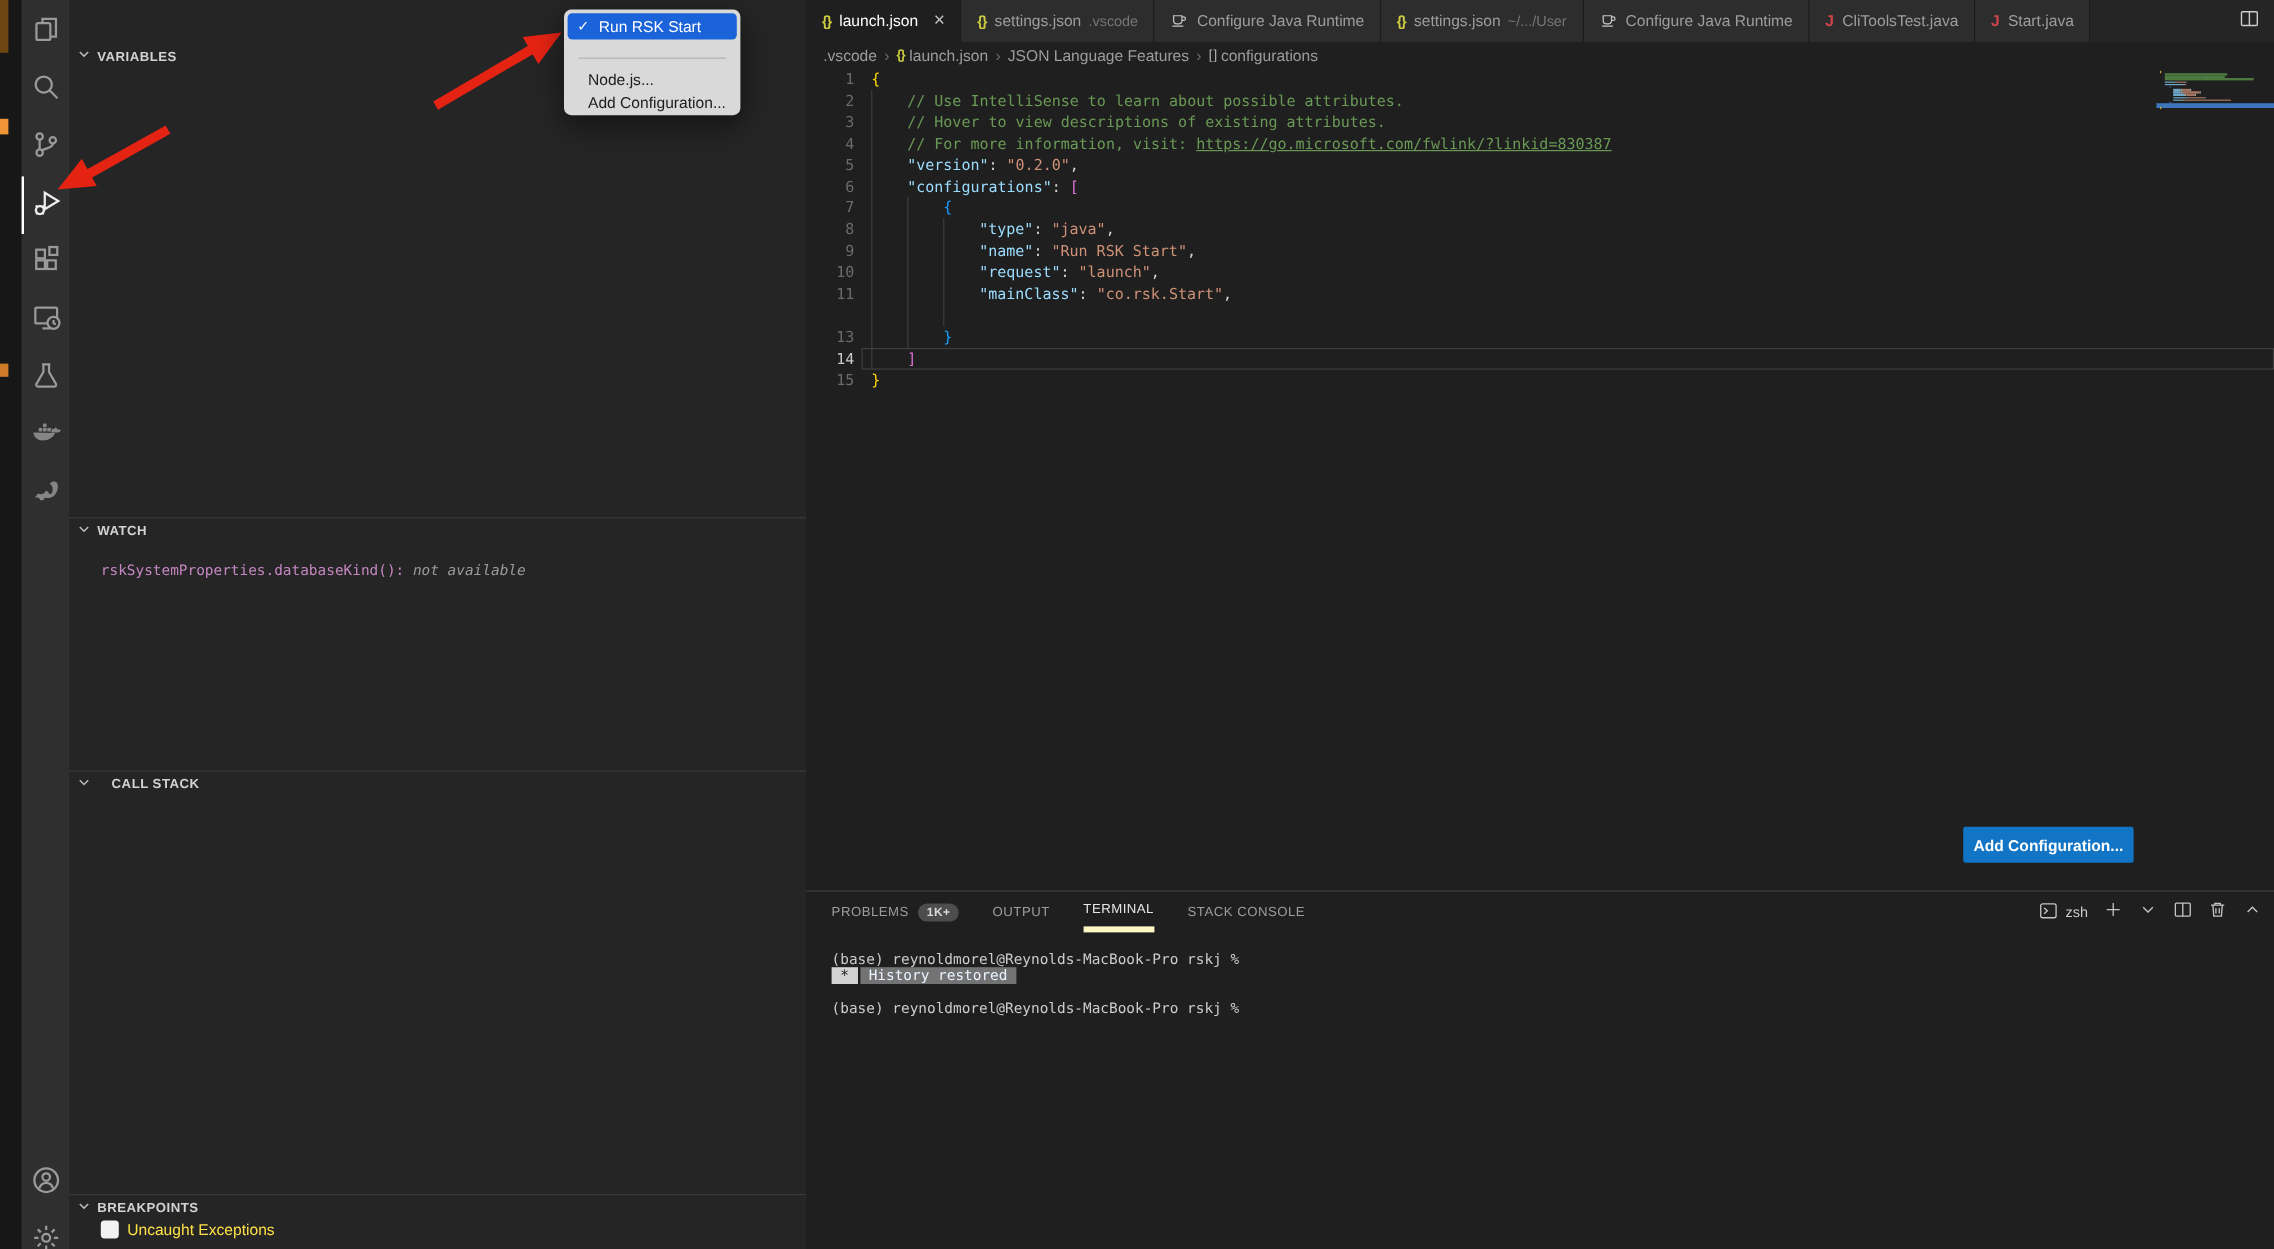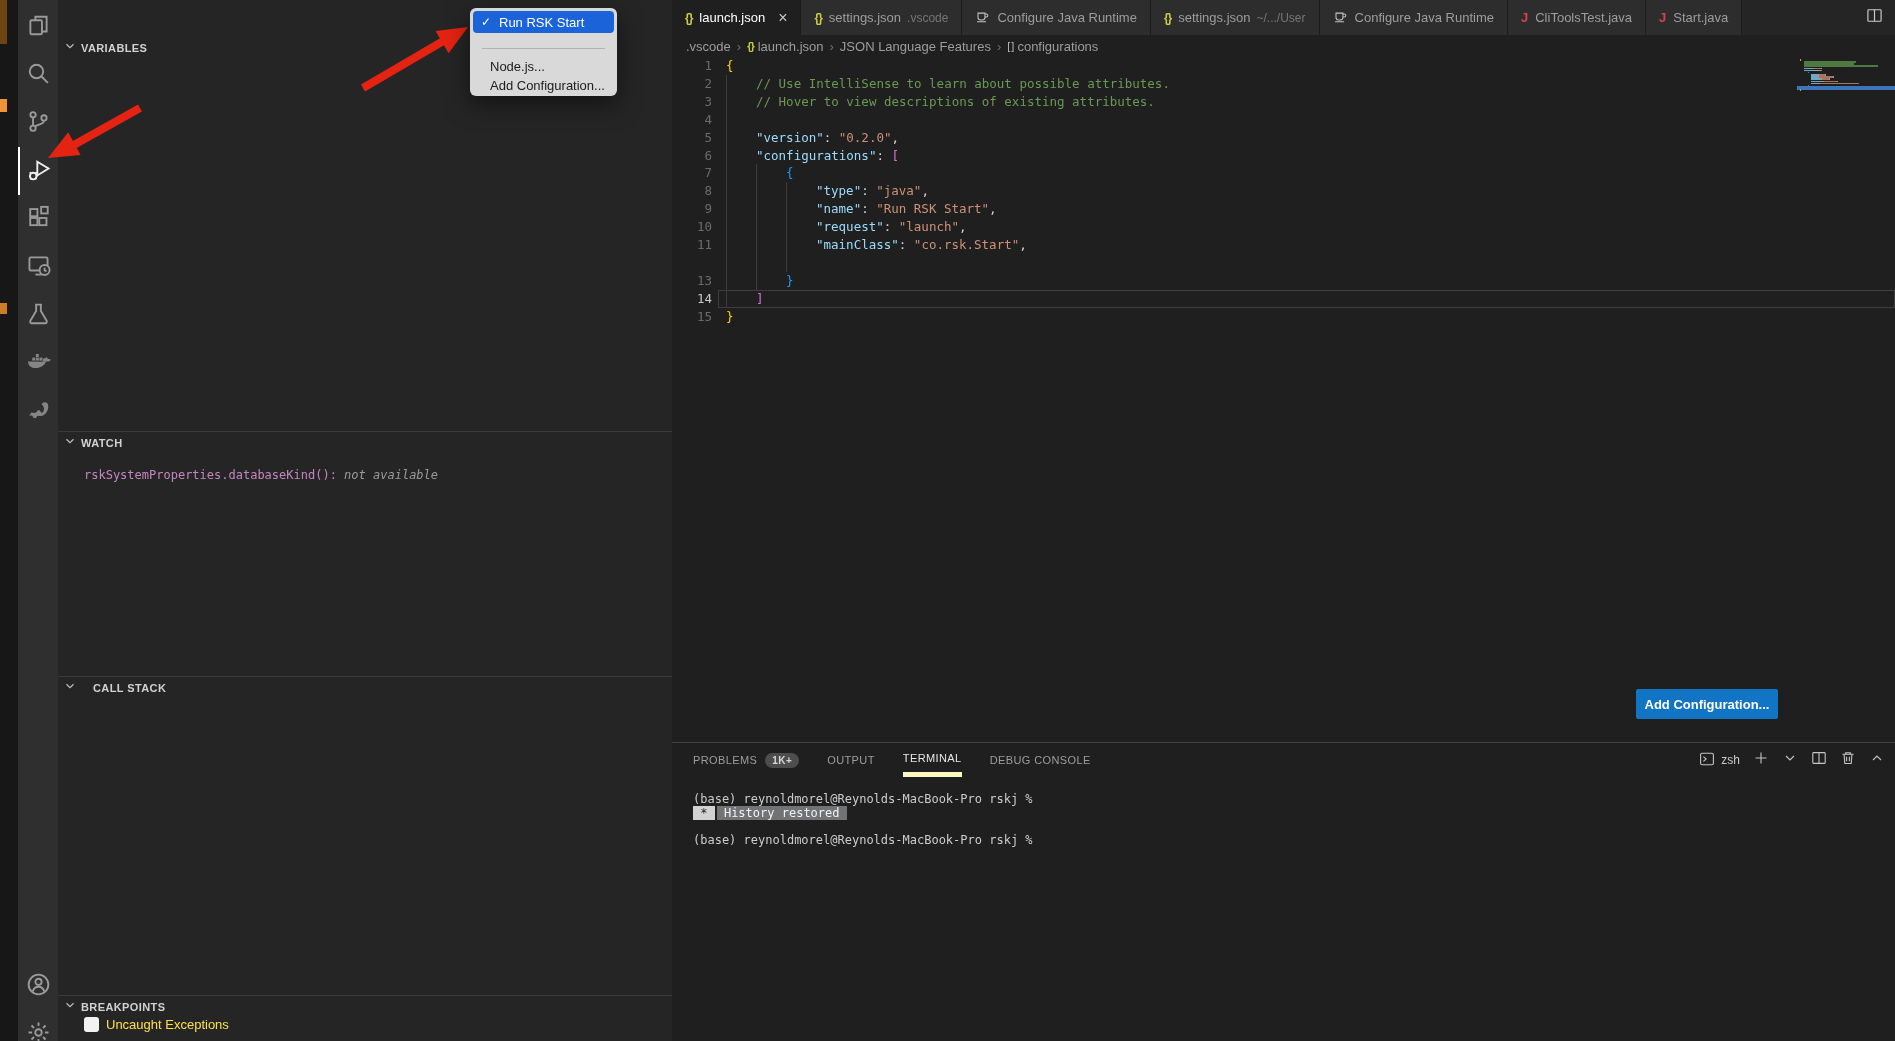--- a/index.html
+++ b/index.html
@@ -214,21 +214,21 @@
       <span class="section-chevron" id="chev2"><svg viewBox="0 0 16 16">
             <path d="M4 6l4 4 4-4"></path>
           </svg></span>
       <span class="section-label">WATCH</span>
     </div>
     <div class="watch-line mono">
       <span class="watch-expr">rskSystemProperties.databaseKind():</span>
       <span class="watch-val" id="watchVal"> not available</span>
     </div>
 
-    <div class="section-row" style="top:676px;gap:16px;">
+    <div class="section-row" style="top:642px;gap:16px;">
       <span class="section-chevron" id="chev3"><svg viewBox="0 0 16 16">
             <path d="M4 6l4 4 4-4"></path>
           </svg></span>
       <span class="section-label">CALL STACK</span>
     </div>
 
     <div class="section-row" style="top:995px;">
       <span class="section-chevron" id="chev4"><svg viewBox="0 0 16 16">
             <path d="M4 6l4 4 4-4"></path>
           </svg></span>
@@ -380,20 +380,21 @@
         <div class="code-line" style="top: 17.9px;">
           <span class="gutter-num">2</span>
           <span class="code-text" style="padding-left: 30px;"><span class="c-cmt">// Use IntelliSense to learn about possible attributes.</span></span>
         </div>
         <div class="code-line" style="top: 35.8px;">
           <span class="gutter-num">3</span>
           <span class="code-text" style="padding-left: 30px;"><span class="c-cmt">// Hover to view descriptions of existing attributes.</span></span>
         </div>
         <div class="code-line" style="top: 53.7px;">
           <span class="gutter-num">4</span>
+          <span class="code-text" style="padding-left: 30px;"><span class="c-cmt">// For more information, visit: </span><span class="c-cmt c-link">https://go.microsoft.com/fwlink/?linkid=830387</span></span>
         </div>
         <div class="code-line" style="top: 71.6px;">
           <span class="gutter-num">5</span>
           <span class="code-text" style="padding-left: 30px;"><span class="c-key">"version"</span><span class="c-pun">: </span><span class="c-str">"0.2.0"</span><span class="c-pun">,</span></span>
         </div>
         <div class="code-line" style="top: 89.5px;">
           <span class="gutter-num">6</span>
           <span class="code-text" style="padding-left: 30px;"><span class="c-key">"configurations"</span><span class="c-pun">: </span><span class="c-b2">[</span></span>
         </div>
         <div class="code-line" style="top: 107.4px;">
@@ -442,21 +443,21 @@
             <span>PROBLEMS</span>
             <span class="panel-badge">1K+</span>
           </div>
           <div class="panel-tab">
             <span>OUTPUT</span>
           </div>
           <div class="panel-tab active">
             <span>TERMINAL</span>
           </div>
           <div class="panel-tab">
-            <span>DEBUG CONSOLE</span>
+            <span>STACK CONSOLE</span>
           </div>
         </div>
       <div class="panel-toolbar">
         <span class="shell-badge">
           <span class="icon" id="termIcon"><svg viewBox="0 0 16 16">
                 <rect x="1.6" y="2.2" width="12.8" height="11.6" rx="1.6"></rect>
                 <path d="M4.4 5.6L7.2 8l-2.8 2.4"></path>
               </svg></span>
           <span>zsh</span>
         </span>

